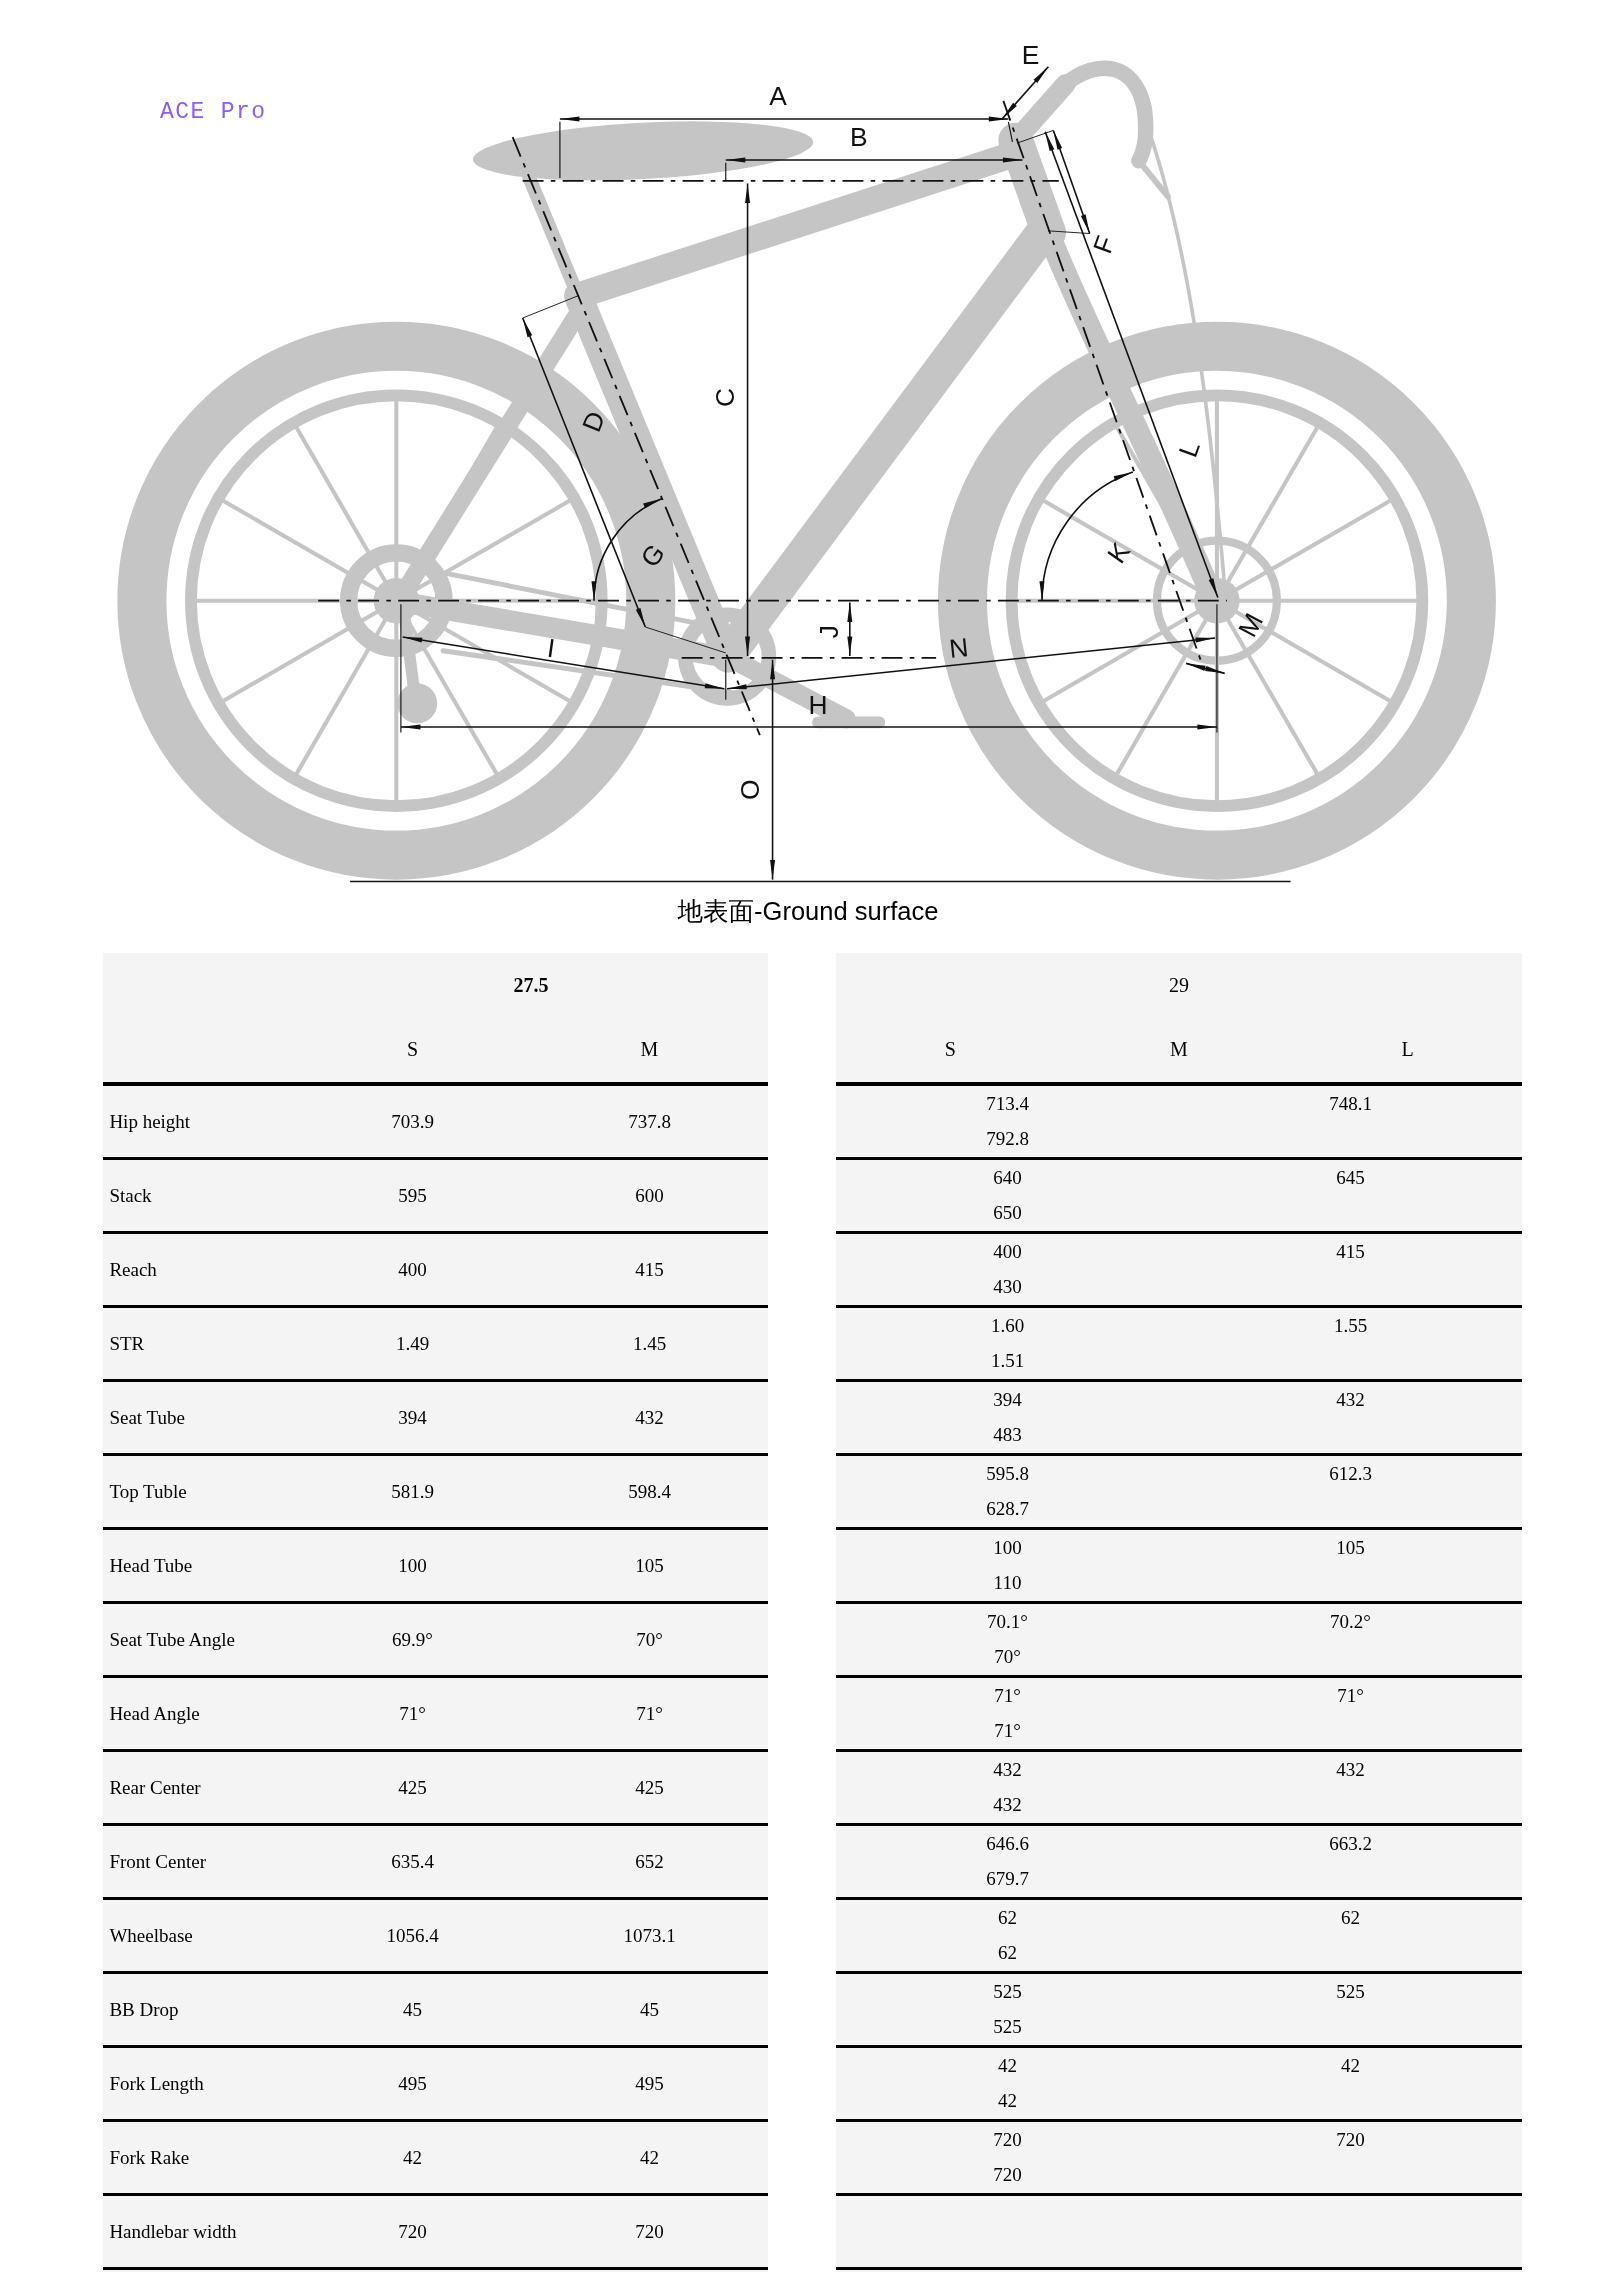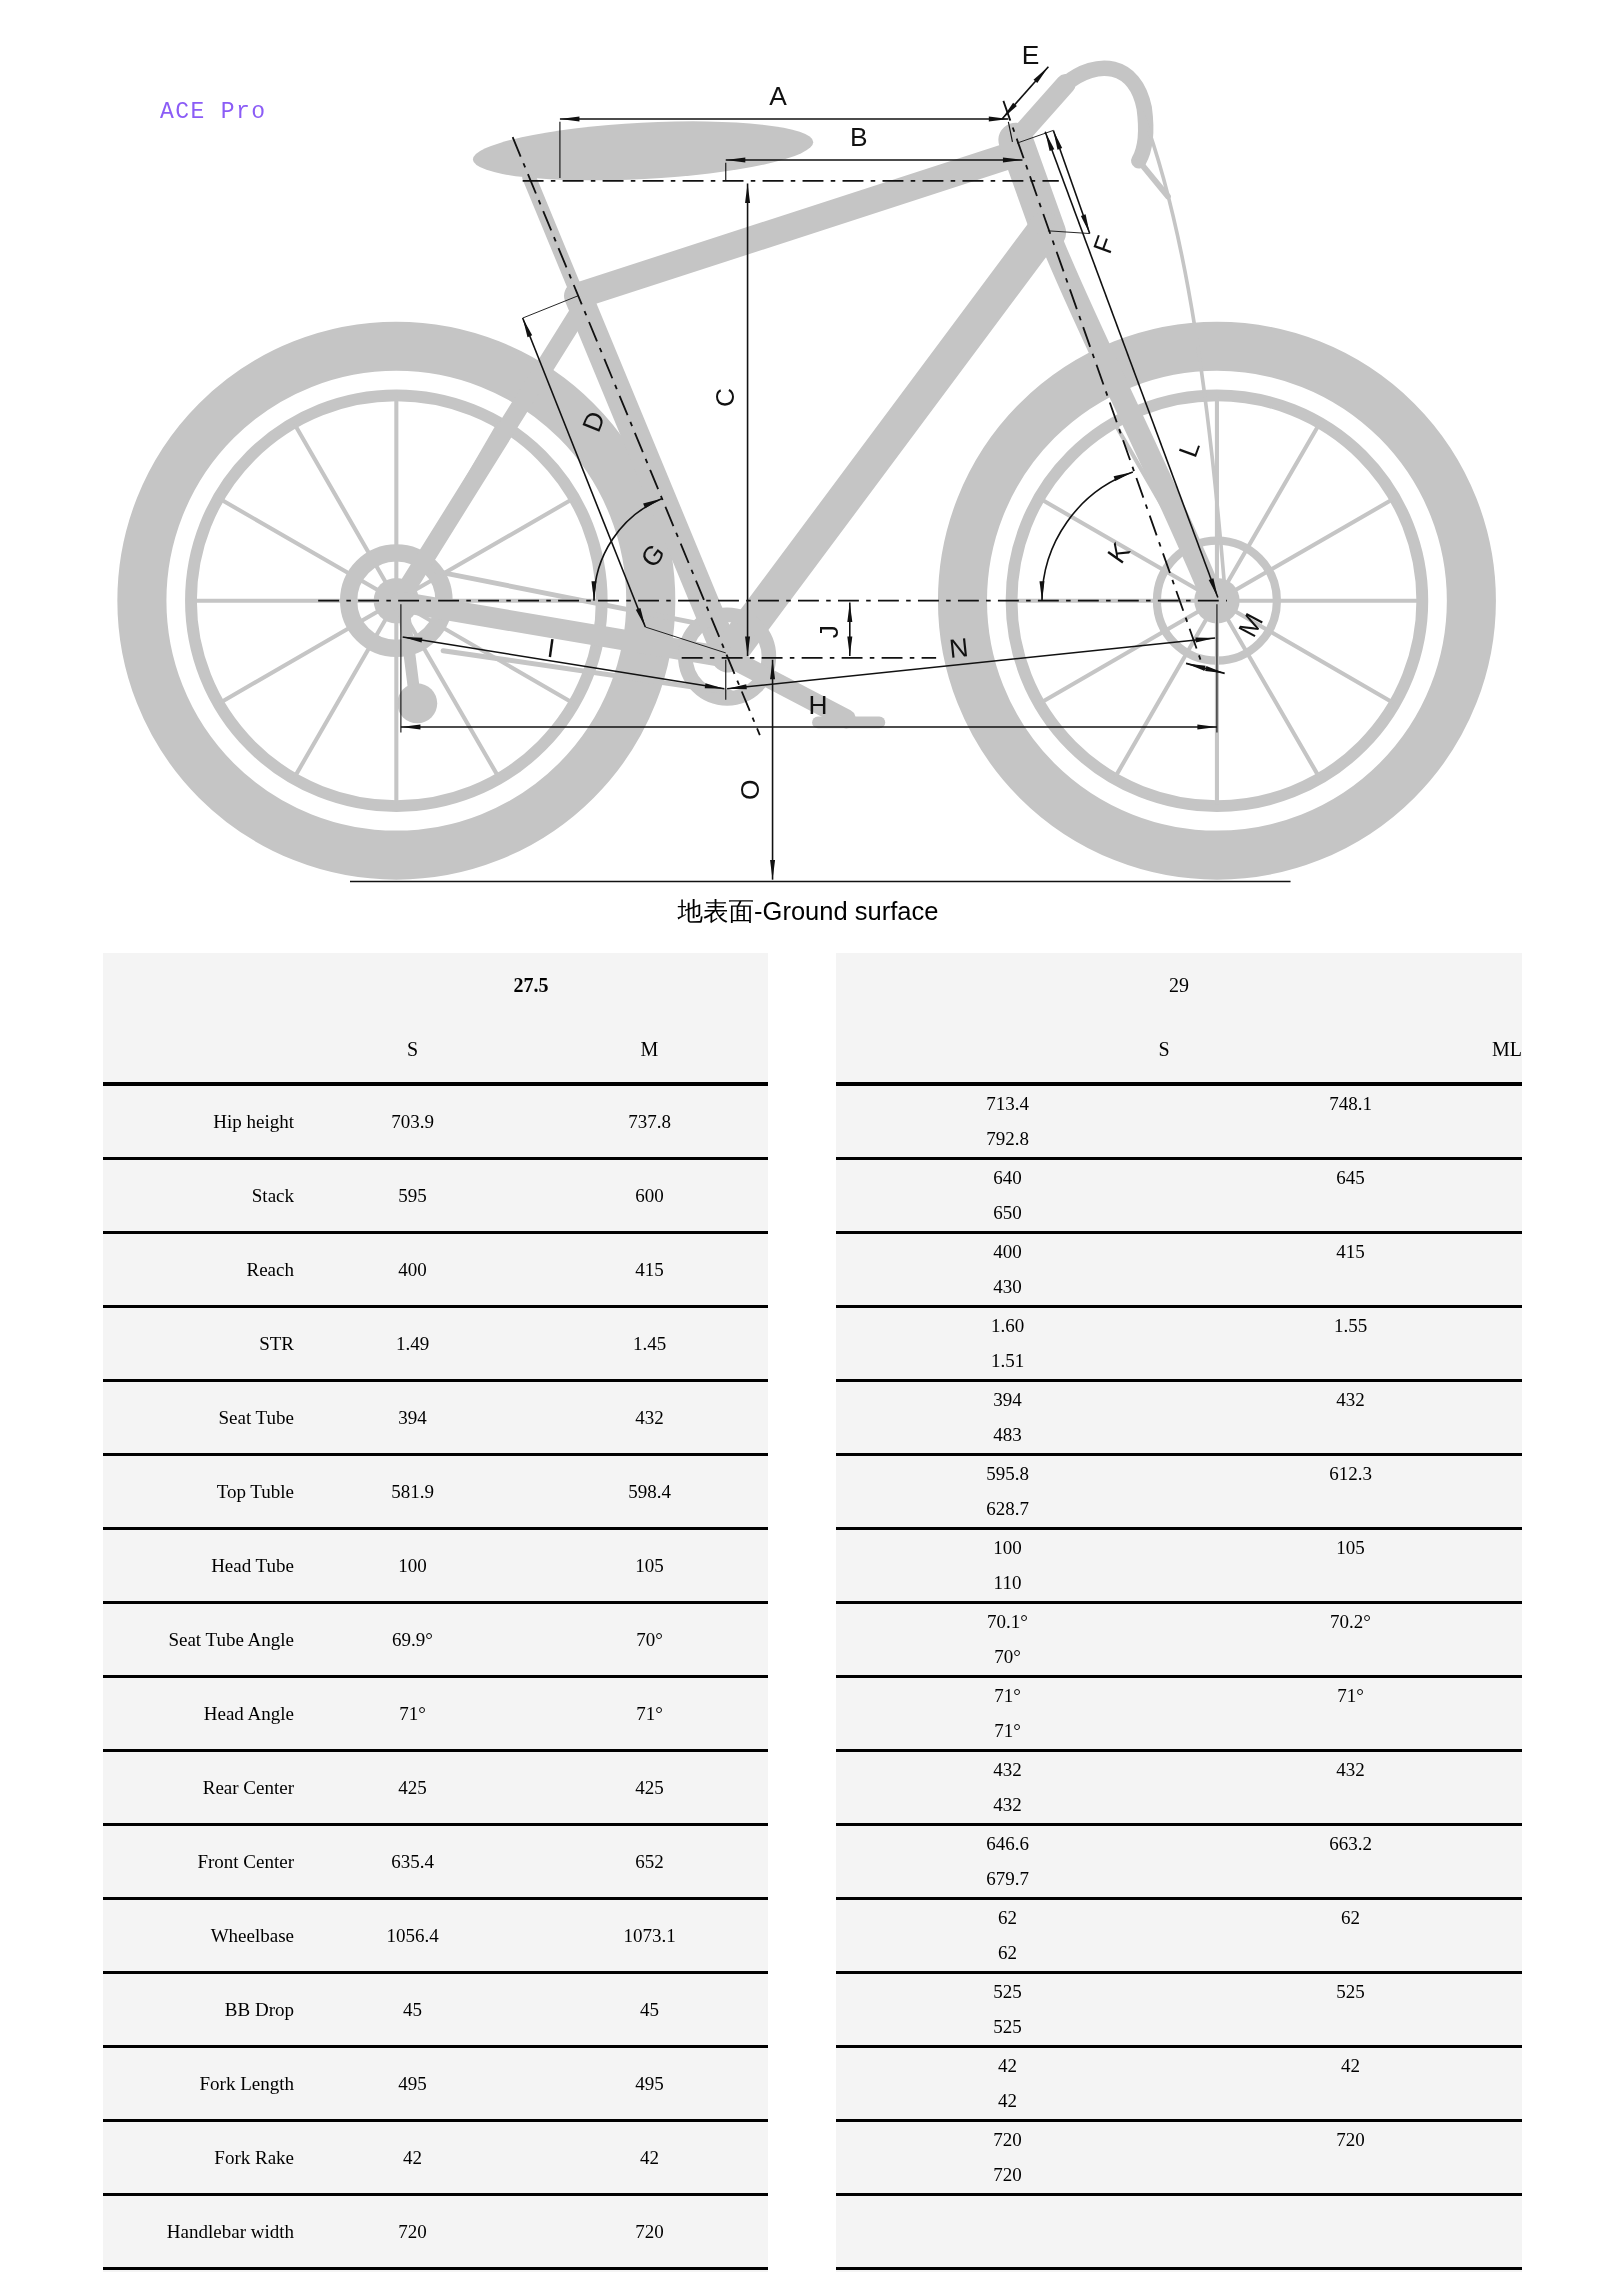--- a/index.html
+++ b/index.html
@@ -9,31 +9,31 @@
          font-size:23px;color:#8b5cf6;letter-spacing:1.4px;white-space:nowrap;}
   .diagram{position:absolute;left:0;top:0;}
   .ground-label{position:absolute;left:0;top:894px;width:1616px;text-align:center;
                 font-family:"Liberation Sans", sans-serif;font-size:25.5px;color:#000;}
   .geo-table{position:absolute;top:953px;background:#f4f4f4;height:1397px;box-sizing:border-box;}
   .geo-table.lt{left:103px;width:665px;}
   .geo-table.rt{left:836px;width:686px;}
   .geo-head{height:133px;box-sizing:border-box;border-bottom:4.1px solid #000;
             display:grid;grid-template-rows:1fr 1fr;font-size:20px;}
   .lt .geo-head{grid-template-columns:191px 1fr 1fr;}
-  .rt .geo-head{grid-template-columns:1fr;}
+  .rt .geo-head{grid-template-columns:1fr 1fr 1fr;}
   .size-cell{grid-column:1;grid-row:1/3;display:flex;align-items:center;padding-left:68px;}
   .wheel-cell{grid-row:1;display:flex;align-items:center;justify-content:center;}
   .lt .wheel-cell{grid-column:2/4;font-weight:bold;}
   .rt .wheel-cell{grid-column:1/4;}
   .colhead{grid-row:2;display:flex;align-items:center;justify-content:center;}
   .geo-row{display:grid;height:74px;box-sizing:border-box;border-bottom:3.2px solid #000;
            align-items:center;font-size:19px;}
   .geo-row.left{grid-template-columns:191px 1fr 1fr;}
   .geo-row.right{grid-template-columns:1fr 1fr;}
-  .cell.label{padding-left:6.4px;text-align:right;}
+  .cell.label{padding-left:6.4px;text-align:left;}
   .cell.val{text-align:center;}
   svg text{font-family:"Liberation Sans", sans-serif;font-size:58px;fill:#111;}
 </style>
 </head>
 <body>
 
 <div class="page">
 
   <div class="title">ACE Pro</div>
 

